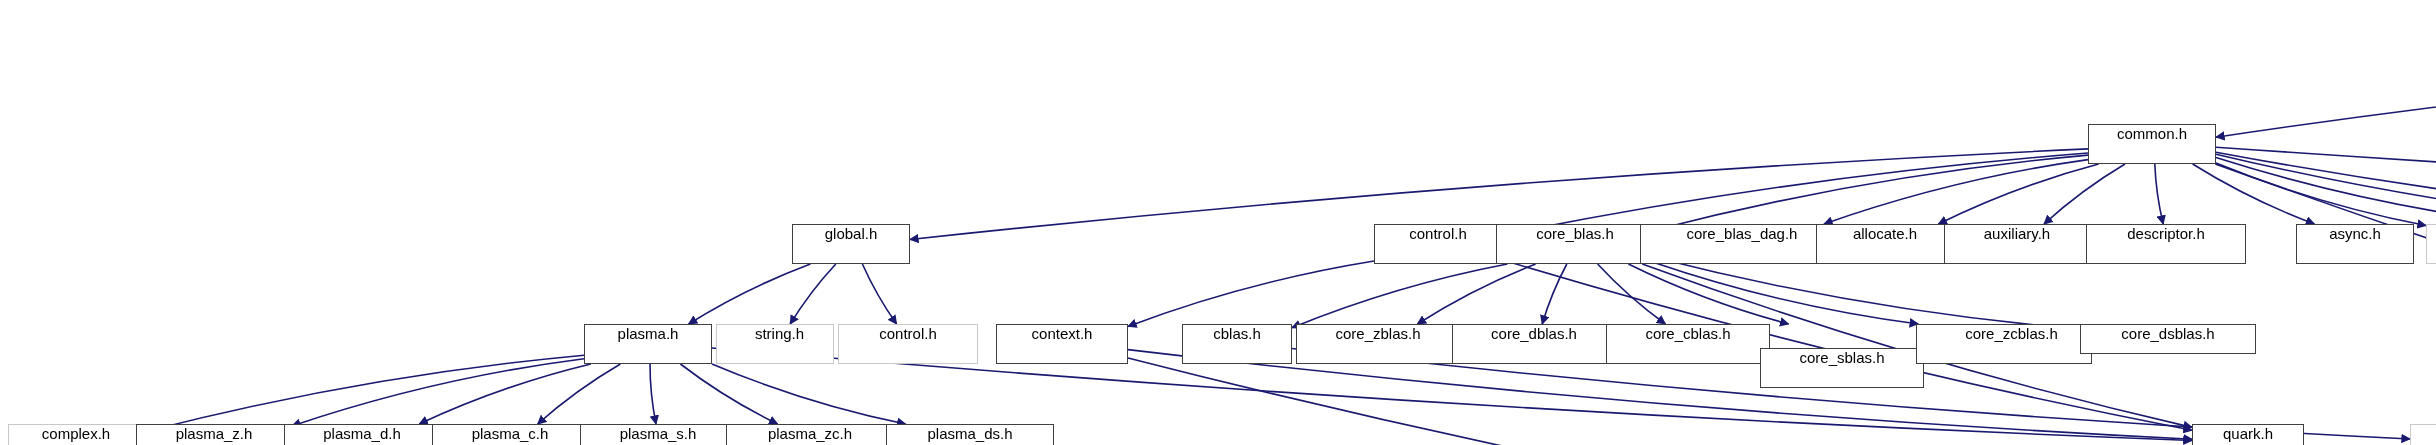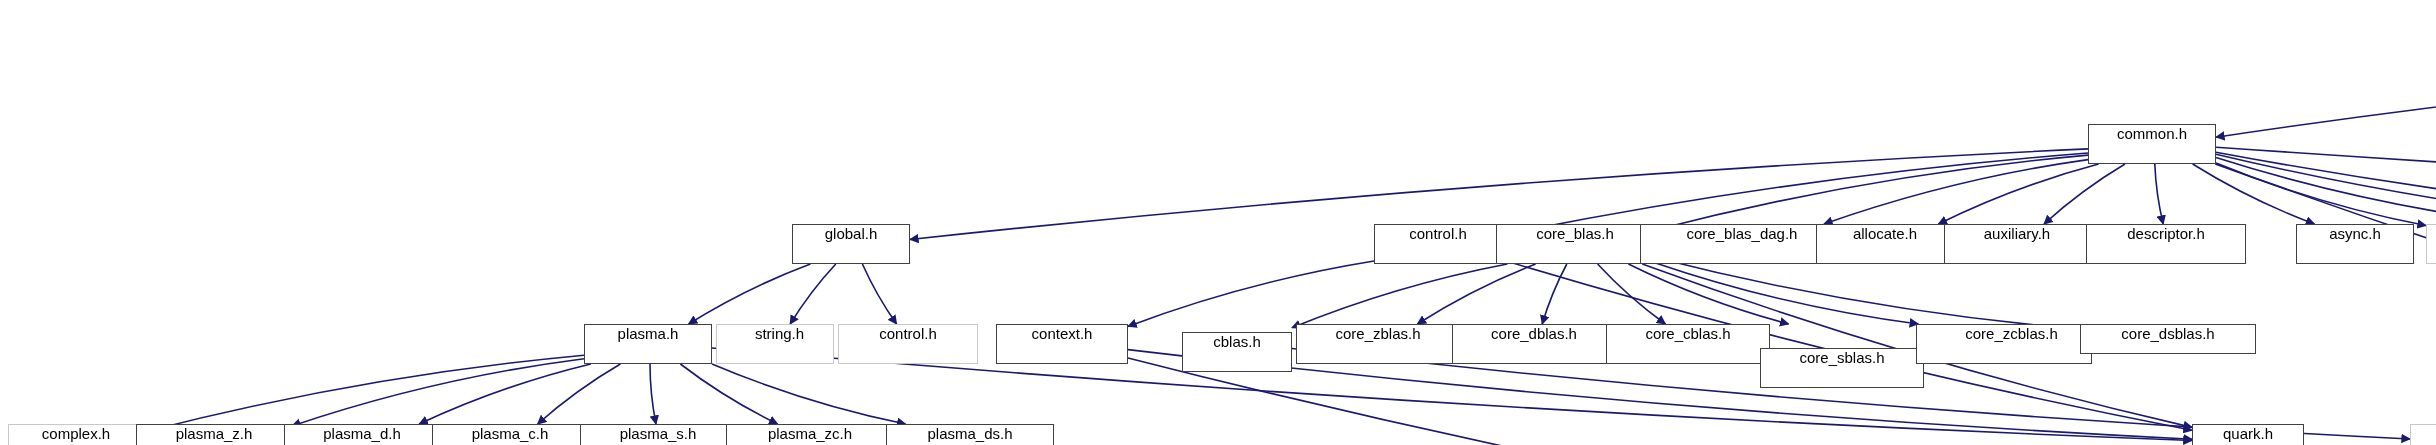--- a/index.html
+++ b/index.html
@@ -93,21 +93,21 @@
       <div class="node internal" style="left: 1640px; top: 224px; width: 204px; height: 40px;"><span>core_blas_dag.h</span></div>
       <div class="node internal" style="left: 1816px; top: 224px; width: 138px; height: 40px;"><span>allocate.h</span></div>
       <div class="node internal" style="left: 1944px; top: 224px; width: 146px; height: 40px;"><span>auxiliary.h</span></div>
       <div class="node internal" style="left: 2086px; top: 224px; width: 160px; height: 40px;"><span>descriptor.h</span></div>
       <div class="node internal" style="left: 2296px; top: 224px; width: 118px; height: 40px;"><span>async.h</span></div>
       <div class="node sys" style="left: 2426px; top: 224px; width: 124px; height: 40px;"></div>
       <div class="node internal" style="left: 584px; top: 324px; width: 128px; height: 40px;"><span>plasma.h</span></div>
       <div class="node sys" style="left: 716px; top: 324px; width: 118px; height: 40px; padding-left: 9px;"><span>string.h</span></div>
       <div class="node sys" style="left: 838px; top: 324px; width: 140px; height: 40px;"><span>control.h</span></div>
       <div class="node internal" style="left: 996px; top: 324px; width: 132px; height: 40px;"><span>context.h</span></div>
-      <div class="node internal" style="left: 1182px; top: 324px; width: 110px; height: 40px; margin-top: 8px;"><span>cblas.h</span></div>
+      <div class="node internal" style="left: 1182px; top: 324px; width: 110px; height: 40px;"><span>cblas.h</span></div>
       <div class="node internal" style="left: 1296px; top: 324px; width: 164px; height: 40px;"><span>core_zblas.h</span></div>
       <div class="node internal" style="left: 1452px; top: 324px; width: 164px; height: 40px;"><span>core_dblas.h</span></div>
       <div class="node internal" style="left: 1606px; top: 324px; width: 164px; height: 40px;"><span>core_cblas.h</span></div>
       <div class="node internal" style="left: 1760px; top: 324px; width: 164px; height: 40px; margin-top: 24px;"><span>core_sblas.h</span></div>
       <div class="node internal" style="left: 1916px; top: 324px; width: 176px; height: 40px; padding-left: 15px;"><span>core_zcblas.h</span></div>
       <div class="node internal" style="left: 2080px; top: 324px; width: 176px; height: 30px;"><span>core_dsblas.h</span></div>
       <div class="node sys" style="left: 8px; top: 424px; width: 136px; height: 40px;"><span>complex.h</span></div>
       <div class="node internal" style="left: 136px; top: 424px; width: 156px; height: 40px;"><span>plasma_z.h</span></div>
       <div class="node internal" style="left: 284px; top: 424px; width: 156px; height: 40px;"><span>plasma_d.h</span></div>
       <div class="node internal" style="left: 432px; top: 424px; width: 156px; height: 40px;"><span>plasma_c.h</span></div>

